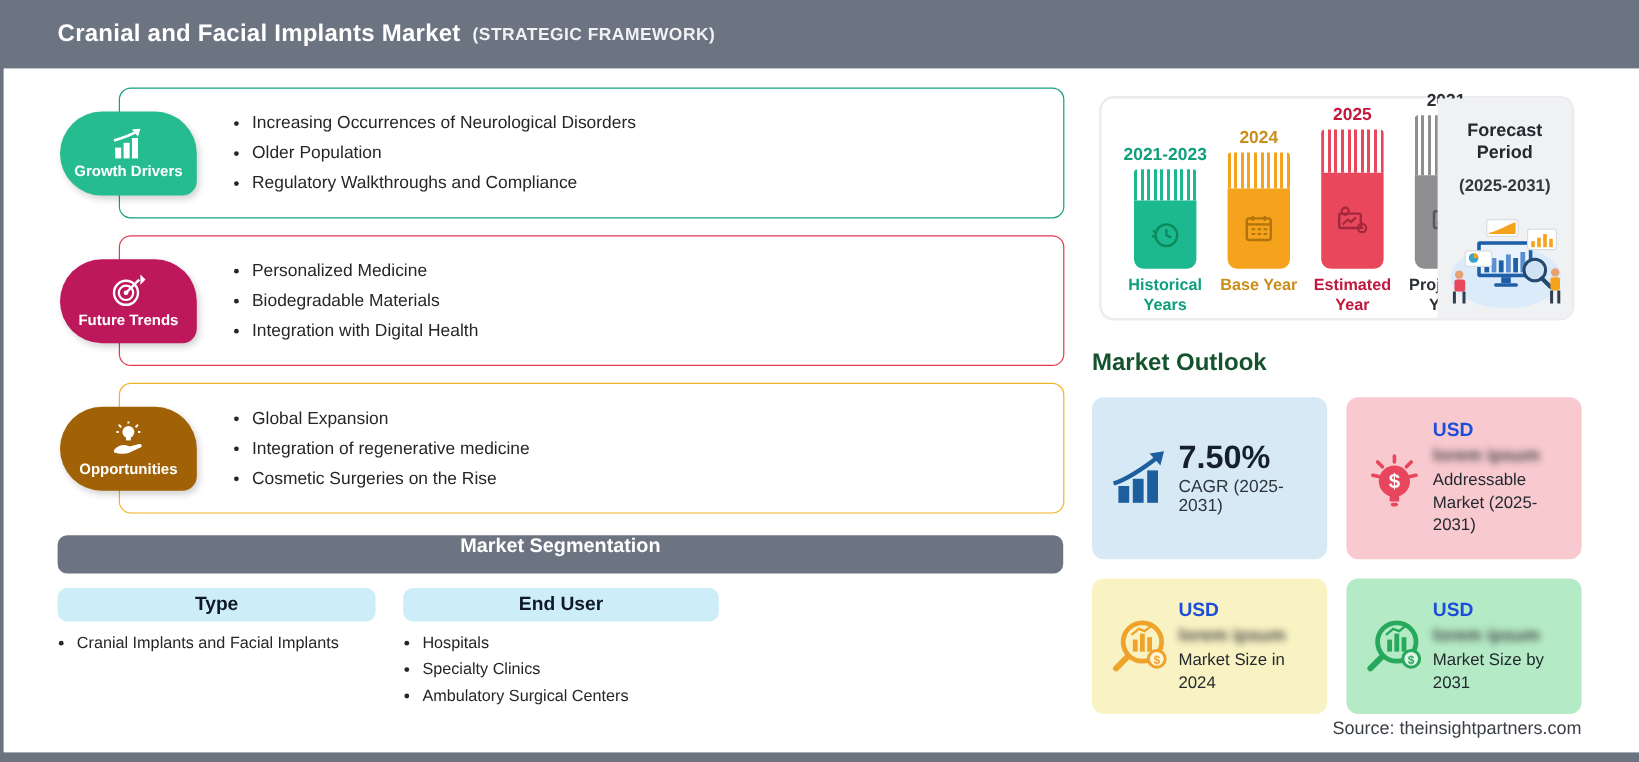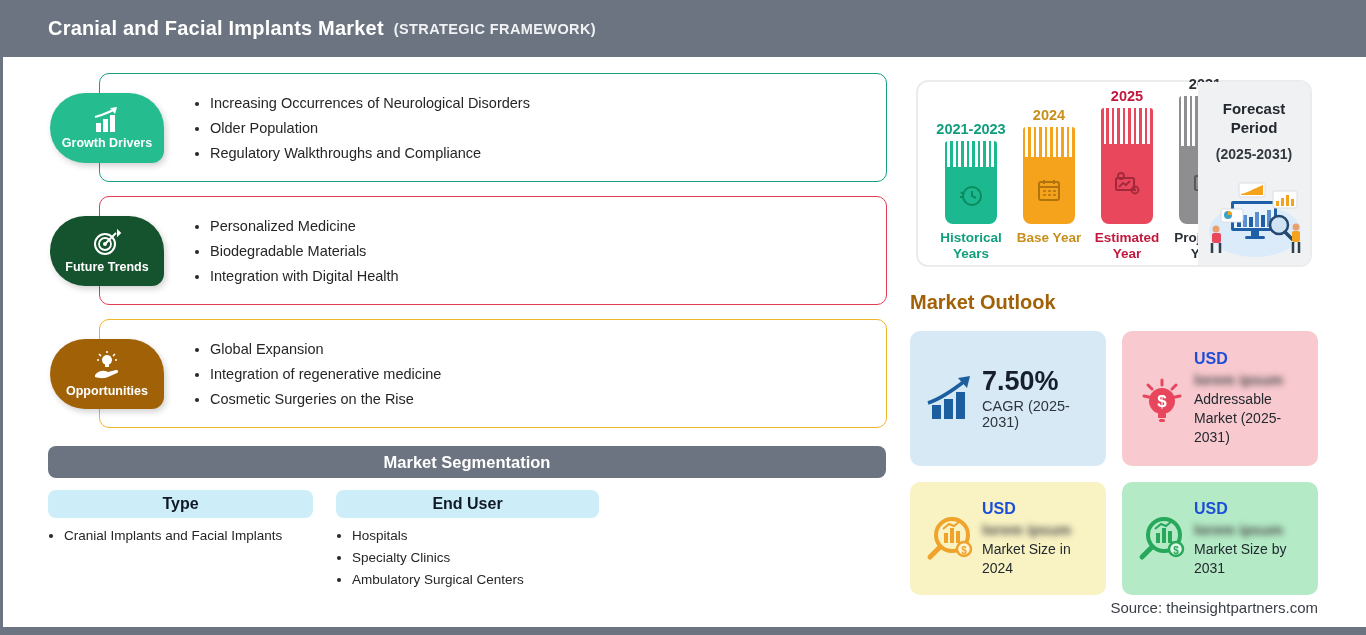--- a/index.html
+++ b/index.html
@@ -29,28 +29,28 @@
               display:flex; align-items:center; }
   .info-box ul { list-style:disc; padding-left:110px; color:#262626; }
   .info-box li { font-size:14.5px; margin:9px 0; color:#262626; }
   .box-growth { top:73px; border:1.6px solid #169f82; }
   .box-trends { top:196px; border:1.6px solid #e23a52; }
   .box-opps   { top:319px; border:1.6px solid #f0b429; }
 
   .pill { position:absolute; left:50px; width:114px; height:70px; display:flex; flex-direction:column;
           align-items:center; justify-content:center; color:#fff; box-shadow:2px 3px 6px rgba(0,0,0,.18); }
   .pill-growth { top:93px;  background:#25bd90; border-radius:40px 40px 14px 40px; }
-  .pill-trends { top:216px; background:#14532d; border-radius:40px 40px 14px 40px; }
+  .pill-trends { top:216px; background:#be185d; border-radius:40px 40px 14px 40px; }
   .pill-opps   { top:339px; background:#a16207; border-radius:40px 40px 14px 40px; }
   .pill-label { font-size:12.5px; font-weight:700; margin-top:3px; }
   .pill svg { display:block; }
 
   
   .seg-bar { position:absolute; left:48px; top:446px; width:838px; height:32px; background:#6b7480;
-             border-radius:8px; display:flex; align-items:center; justify-content:center; }
+             border-radius:8px; display:flex; align-items:flex-start; justify-content:center; }
   .seg-bar span { color:#fff; font-size:16.5px; font-weight:700; }
   .seg-cols { position:absolute; left:48px; top:490px; width:838px; display:grid;
               grid-template-columns:265px 263px 264px; column-gap:23px; }
   .seg-col-header { height:28px; background:#cdeef8; border-radius:8px; display:flex; align-items:center;
                     justify-content:center; font-size:16px; font-weight:700; color:#101826; }
   .seg-col ul { list-style:disc; padding-left:16px; margin-top:10px; }
   .seg-col li { font-size:13.5px; color:#262626; margin:7px 0; }
 
   
   .timeline { position:absolute; left:916px; top:80px; width:396px; height:187px; background:#fff;
@@ -75,21 +75,21 @@
   .bar-4 .bar { height:128px; } .bar-4 .stripes { height:50px; background:repeating-linear-gradient(90deg,#8e8e90 0 2.5px,#fff 2.5px 5.5px); }
   .bar-4 .solid { background:#8e8e90; } .bar-4 .year-label,.bar-4 .bar-caption { color:#2b2f36; }
 
   .forecast { position:absolute; right:0; top:0; bottom:0; width:112px; background:#f0f1f3;
               border-radius:0 10px 10px 0; text-align:center; padding-top:18px; }
   .forecast-line { font-size:15px; font-weight:700; color:#23292f; line-height:1.25; }
   .forecast-range { font-size:14px; font-weight:600; color:#33383f; margin-top:8px; }
   .forecast svg { position:absolute; bottom:6px; left:5px; }
 
   
-  .outlook-title { position:absolute; left:910px; top:291px; font-size:20px; font-weight:700; color:#a16207; }
+  .outlook-title { position:absolute; left:910px; top:291px; font-size:20px; font-weight:700; color:#14532d; }
   .cards { position:absolute; left:910px; top:331px; width:408px; display:grid;
            grid-template-columns:196px 196px; grid-template-rows:135px 113px; gap:16px; }
   .card { border-radius:10px; display:flex; align-items:center; padding:10px 10px 10px 12px; }
   .card-cagr { background:#d8e9f6; }
   .card-pink { background:#f8c9cf; }
   .card-yellow { background:#f9f3c3; }
   .card-green { background:#b4ebc6; }
   .card-icon { flex:0 0 56px; display:flex; align-items:center; justify-content:center; }
   .card-body { flex:1; padding-left:4px; }
   .cagr-value { font-size:27px; font-weight:800; color:#16202c; line-height:1.05; }

